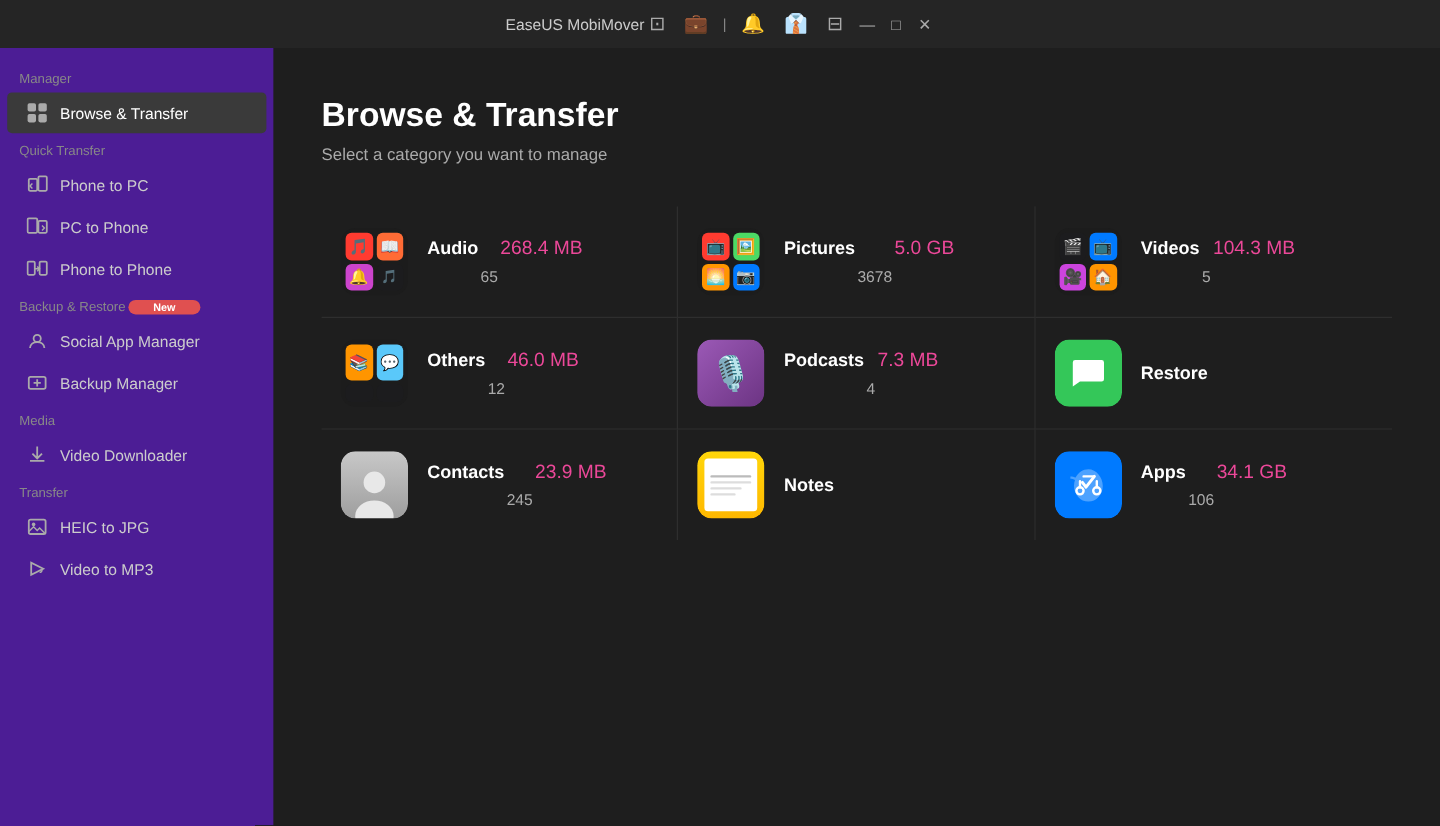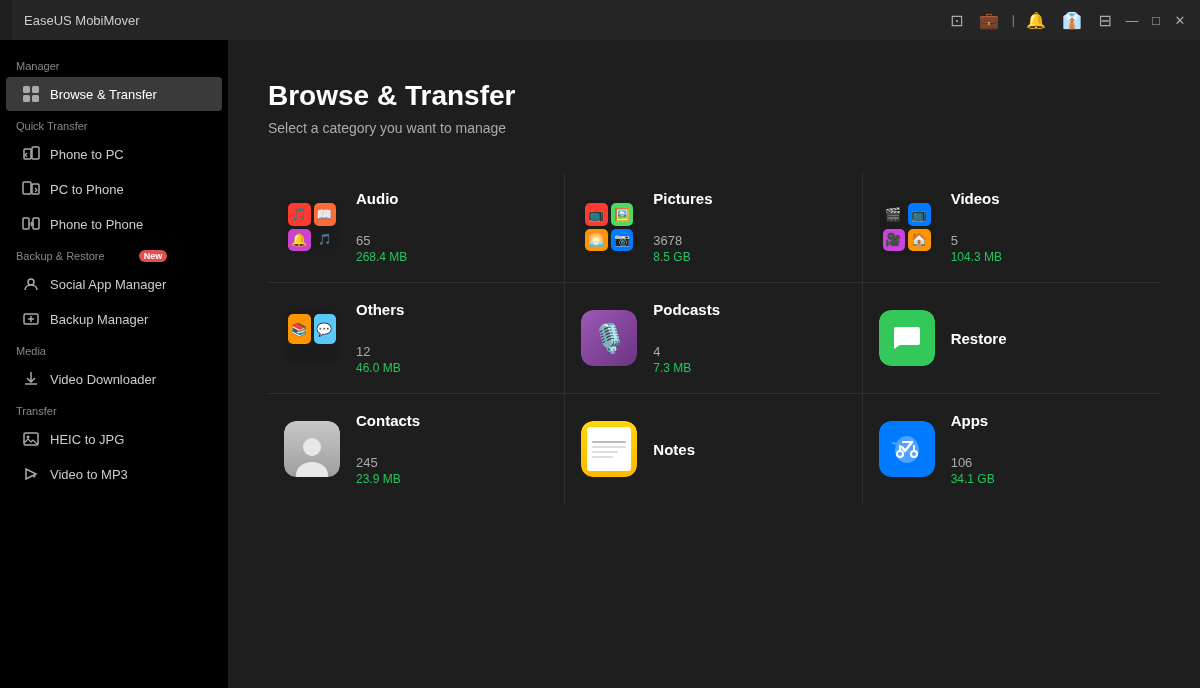--- a/index.html
+++ b/index.html
@@ -14,24 +14,23 @@
       display: flex;
       flex-direction: column;
     }
 
     
     .title-bar {
       height: 40px;
       background: #252525;
       display: flex;
       align-items: center;
-      justify-content: space-between;
+      justify-content: center;
       padding: 0 12px;
       flex-shrink: 0;
-      margin-left: 12px;
     }
     .title-bar-left {
       font-size: 13px;
       color: #ccc;
       font-weight: 500;
     }
     .title-bar-controls {
       display: flex;
       gap: 8px;
       align-items: center;
@@ -56,21 +55,21 @@
     
     .main-layout {
       display: flex;
       flex: 1;
       overflow: hidden;
     }
 
     
     .sidebar {
       width: 228px;
-      background: #000000;
+      background: #4c1d95;
       flex-shrink: 0;
       padding: 12px 0;
       overflow-y: auto;
     }
 
     .sidebar-section-label {
       font-size: 11px;
       color: #888;
       padding: 8px 16px 4px;
       text-transform: none;
@@ -100,23 +99,23 @@
       display: flex;
       align-items: center;
       justify-content: center;
       flex-shrink: 0;
     }
 
     .new-badge {
       background: #e05050;
       color: #fff;
       font-size: 9px;
-      padding: 1px 5px;
+      padding: 1px 21px;
       border-radius: 8px;
-      margin-left: 18px;
+      margin-left: 2px;
       font-weight: 600;
     }
 
     
     .content-area {
       flex: 1;
       background: #1e1e1e;
       padding: 40px 40px 20px;
       overflow-y: auto;
     }
@@ -169,39 +168,39 @@
       flex-shrink: 0;
       display: flex;
       align-items: center;
       justify-content: center;
       overflow: hidden;
       position: relative;
     }
 
     .category-info {
       display: flex;
-      flex-direction: column;
+      flex-direction: row;
       gap: 2px;
     }
 
     .category-name {
       font-size: 15px;
       font-weight: 600;
       color: #fff;
     }
 
     .category-count {
       font-size: 13px;
       color: #aaa;
       margin-top: 24px;
     }
 
     .category-size {
-      font-size: 12px;
-      color: #22c55e;
+      font-size: 16px;
+      color: #ec4899;
     }
 
     
     .icon-audio {
       background: #1c1c1c;
       display: grid;
       grid-template-columns: 1fr 1fr;
       gap: 3px;
       padding: 4px;
     }
@@ -269,21 +268,21 @@
       <span class="sidebar-item-icon">
         <svg width="18" height="18" viewBox="0 0 18 18" fill="none">
           <rect x="1" y="3" width="6" height="11" rx="1" stroke="#aaa" stroke-width="1.5" fill="none"></rect>
           <rect x="11" y="3" width="6" height="11" rx="1" stroke="#aaa" stroke-width="1.5" fill="none"></rect>
           <path d="M7 9h4M9 7l2 2-2 2" stroke="#aaa" stroke-width="1.2"></path>
         </svg>
       </span>
       <span>Phone to Phone</span>
     </div>
 
-    <div class="sidebar-section-label" style="display:flex;align-items:center;gap:16px;">
+    <div class="sidebar-section-label" style="display:flex;align-items:center;gap:0;">
       <span>Backup &amp; Restore</span>
       <span class="new-badge">New</span>
     </div>
     <div class="sidebar-item">
       <span class="sidebar-item-icon">
         <svg width="18" height="18" viewBox="0 0 18 18" fill="none">
           <circle cx="9" cy="7" r="3" stroke="#aaa" stroke-width="1.5" fill="none"></circle>
           <path d="M3 15c0-3 2.7-5 6-5s6 2 6 5" stroke="#aaa" stroke-width="1.5" fill="none"></path>
         </svg>
       </span>
@@ -360,21 +359,21 @@
           <div style="width:56px;height:56px;background:#1c1c1c;display:grid;grid-template-columns:1fr 1fr;gap:3px;padding:4px;border-radius:12px;">
             <div style="background:#ff3b30;border-radius:5px;display:flex;align-items:center;justify-content:center;font-size:13px;">📺</div>
             <div style="background:#4cd964;border-radius:5px;display:flex;align-items:center;justify-content:center;font-size:13px;">🖼️</div>
             <div style="background:#ff9500;border-radius:5px;display:flex;align-items:center;justify-content:center;font-size:13px;">🌅</div>
             <div style="background:#007aff;border-radius:5px;display:flex;align-items:center;justify-content:center;font-size:13px;">📷</div>
           </div>
         </div>
         <div class="category-info">
           <span class="category-name">Pictures</span>
           <span class="category-count">3678</span>
-          <span class="category-size">8.5 GB</span>
+          <span class="category-size">5.0 GB</span>
         </div>
       </div>
 
       <div class="category-card">
         <div class="category-icon">
           <div style="width:56px;height:56px;background:#1c1c1c;display:grid;grid-template-columns:1fr 1fr;gap:3px;padding:4px;border-radius:12px;">
             <div style="background:#1c1c1e;border-radius:5px;display:flex;align-items:center;justify-content:center;font-size:13px;">🎬</div>
             <div style="background:#007aff;border-radius:5px;display:flex;align-items:center;justify-content:center;font-size:13px;">📺</div>
             <div style="background:#cc44dd;border-radius:5px;display:flex;align-items:center;justify-content:center;font-size:13px;">🎥</div>
             <div style="background:#ff9500;border-radius:5px;display:flex;align-items:center;justify-content:center;font-size:13px;">🏠</div>

